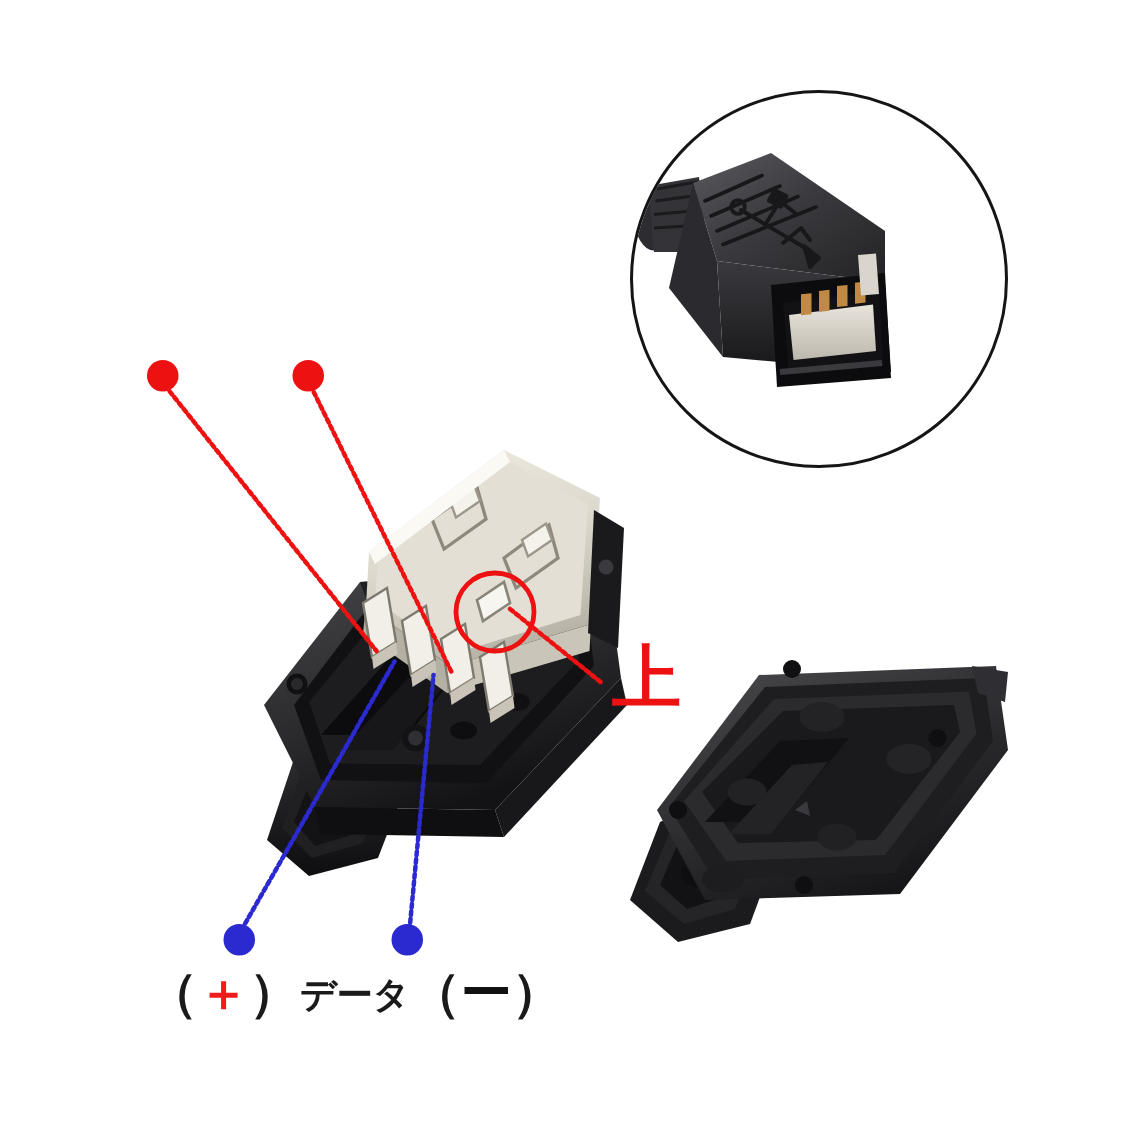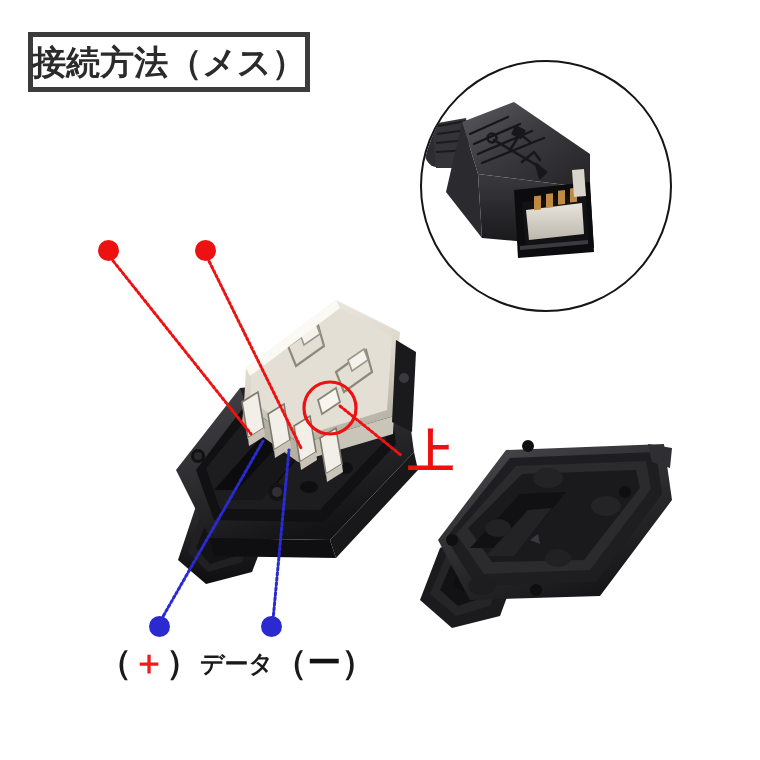--- a/index.html
+++ b/index.html
@@ -184,23 +184,20 @@
           <rect x="136" y="143" width="7" height="14" transform="skewY(-6)" fill="#c08a45"></rect>
           <rect x="148" y="142" width="7" height="14" transform="skewY(-6)" fill="#c08a45"></rect>
         </g>
 
         <path d="M150 108 L162 107 L164 134 L152 135 Z" fill="#d9d5cc"></path>
         <path d="M98 186 L166 180" stroke="#3b3b3f" stroke-width="4" fill="none"></path>
       </g>
     </svg>
   </div>
 
-  <div id="title-box">
-    <span class="title-text">接続方法（メス）</span>
-  </div>
 
   <svg class="overlay" viewBox="0 0 760 760">
     <defs>
       <linearGradient id="shellMetal" x1="0" y1="0" x2="0.3" y2="1">
         <stop offset="0%" stop-color="#efece3"></stop>
         <stop offset="55%" stop-color="#ddd8cc"></stop>
         <stop offset="100%" stop-color="#b9b4a8"></stop>
       </linearGradient>
       <linearGradient id="plasticTop" x1="0" y1="0" x2="0.5" y2="1">
         <stop offset="0%" stop-color="#47474b"></stop>

